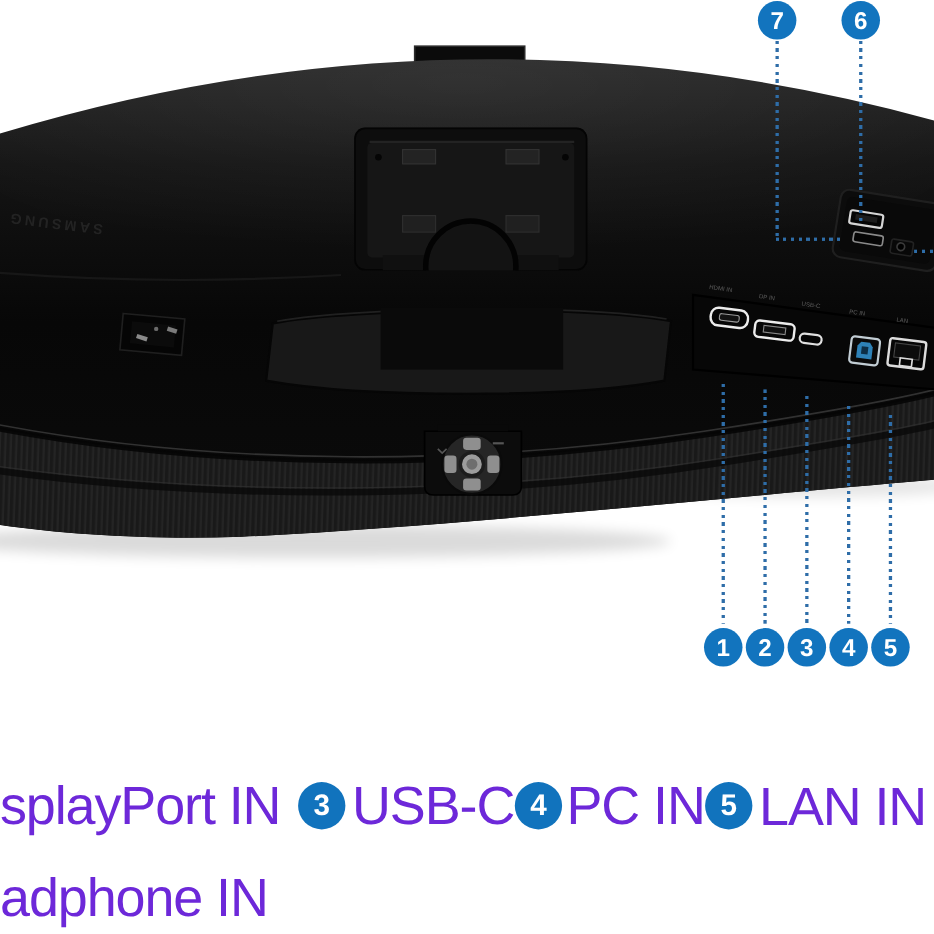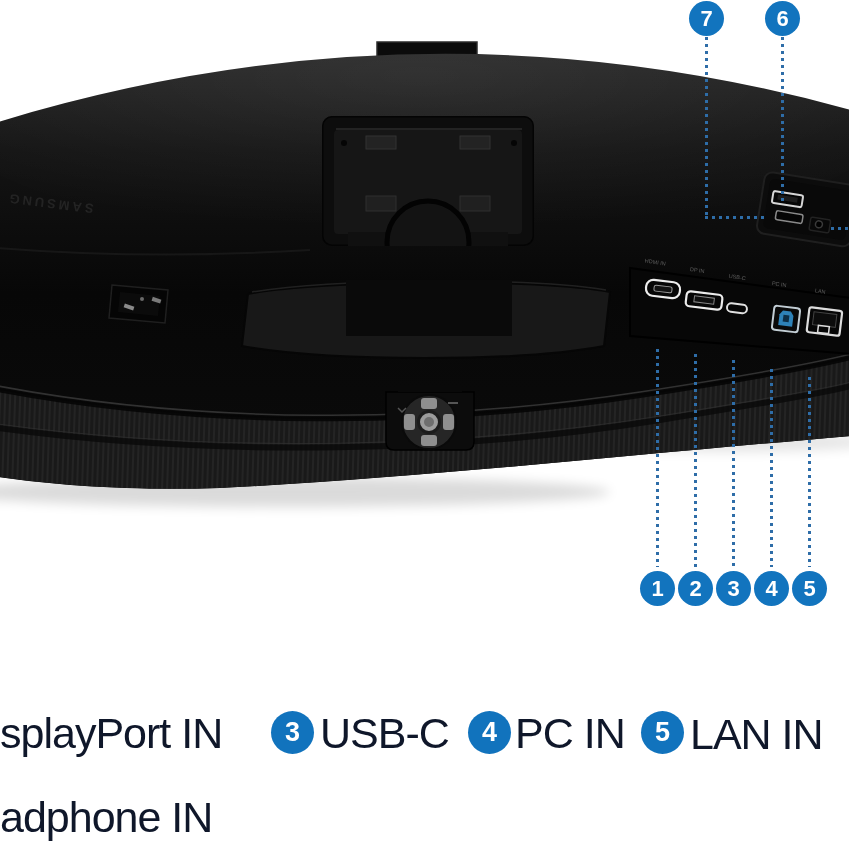--- a/index.html
+++ b/index.html
@@ -18,22 +18,22 @@
   .vdash{
     position:absolute;width:3px;
     background-image:repeating-linear-gradient(to bottom,#2e6da8 0 3px,transparent 3px 7px);
   }
   .hdash{
     position:absolute;height:3px;
     background-image:repeating-linear-gradient(to right,#2e6da8 0 3px,transparent 3px 7px);
   }
   
   .lg-label{
-    position:absolute;height:44px;line-height:44px;font-size:43px;
-    letter-spacing:-1px;color:#0f172a;white-space:nowrap;font-weight:500;
+    position:absolute;height:44px;line-height:44px;font-size:49px;
+    letter-spacing:-1px;color:#6d28d9;white-space:nowrap;font-weight:500;
   }
   .lg-badge{
     position:absolute;width:43px;height:43px;border-radius:50%;
     background:#1173bd;color:#fff;display:flex;align-items:center;justify-content:center;
     font-size:27px;font-weight:bold;
   }
   
   .brand{
     position:absolute;left:0px;top:196px;width:100px;text-align:center;
     transform:rotate(187deg);color:#262626;font-size:13px;font-weight:bold;

